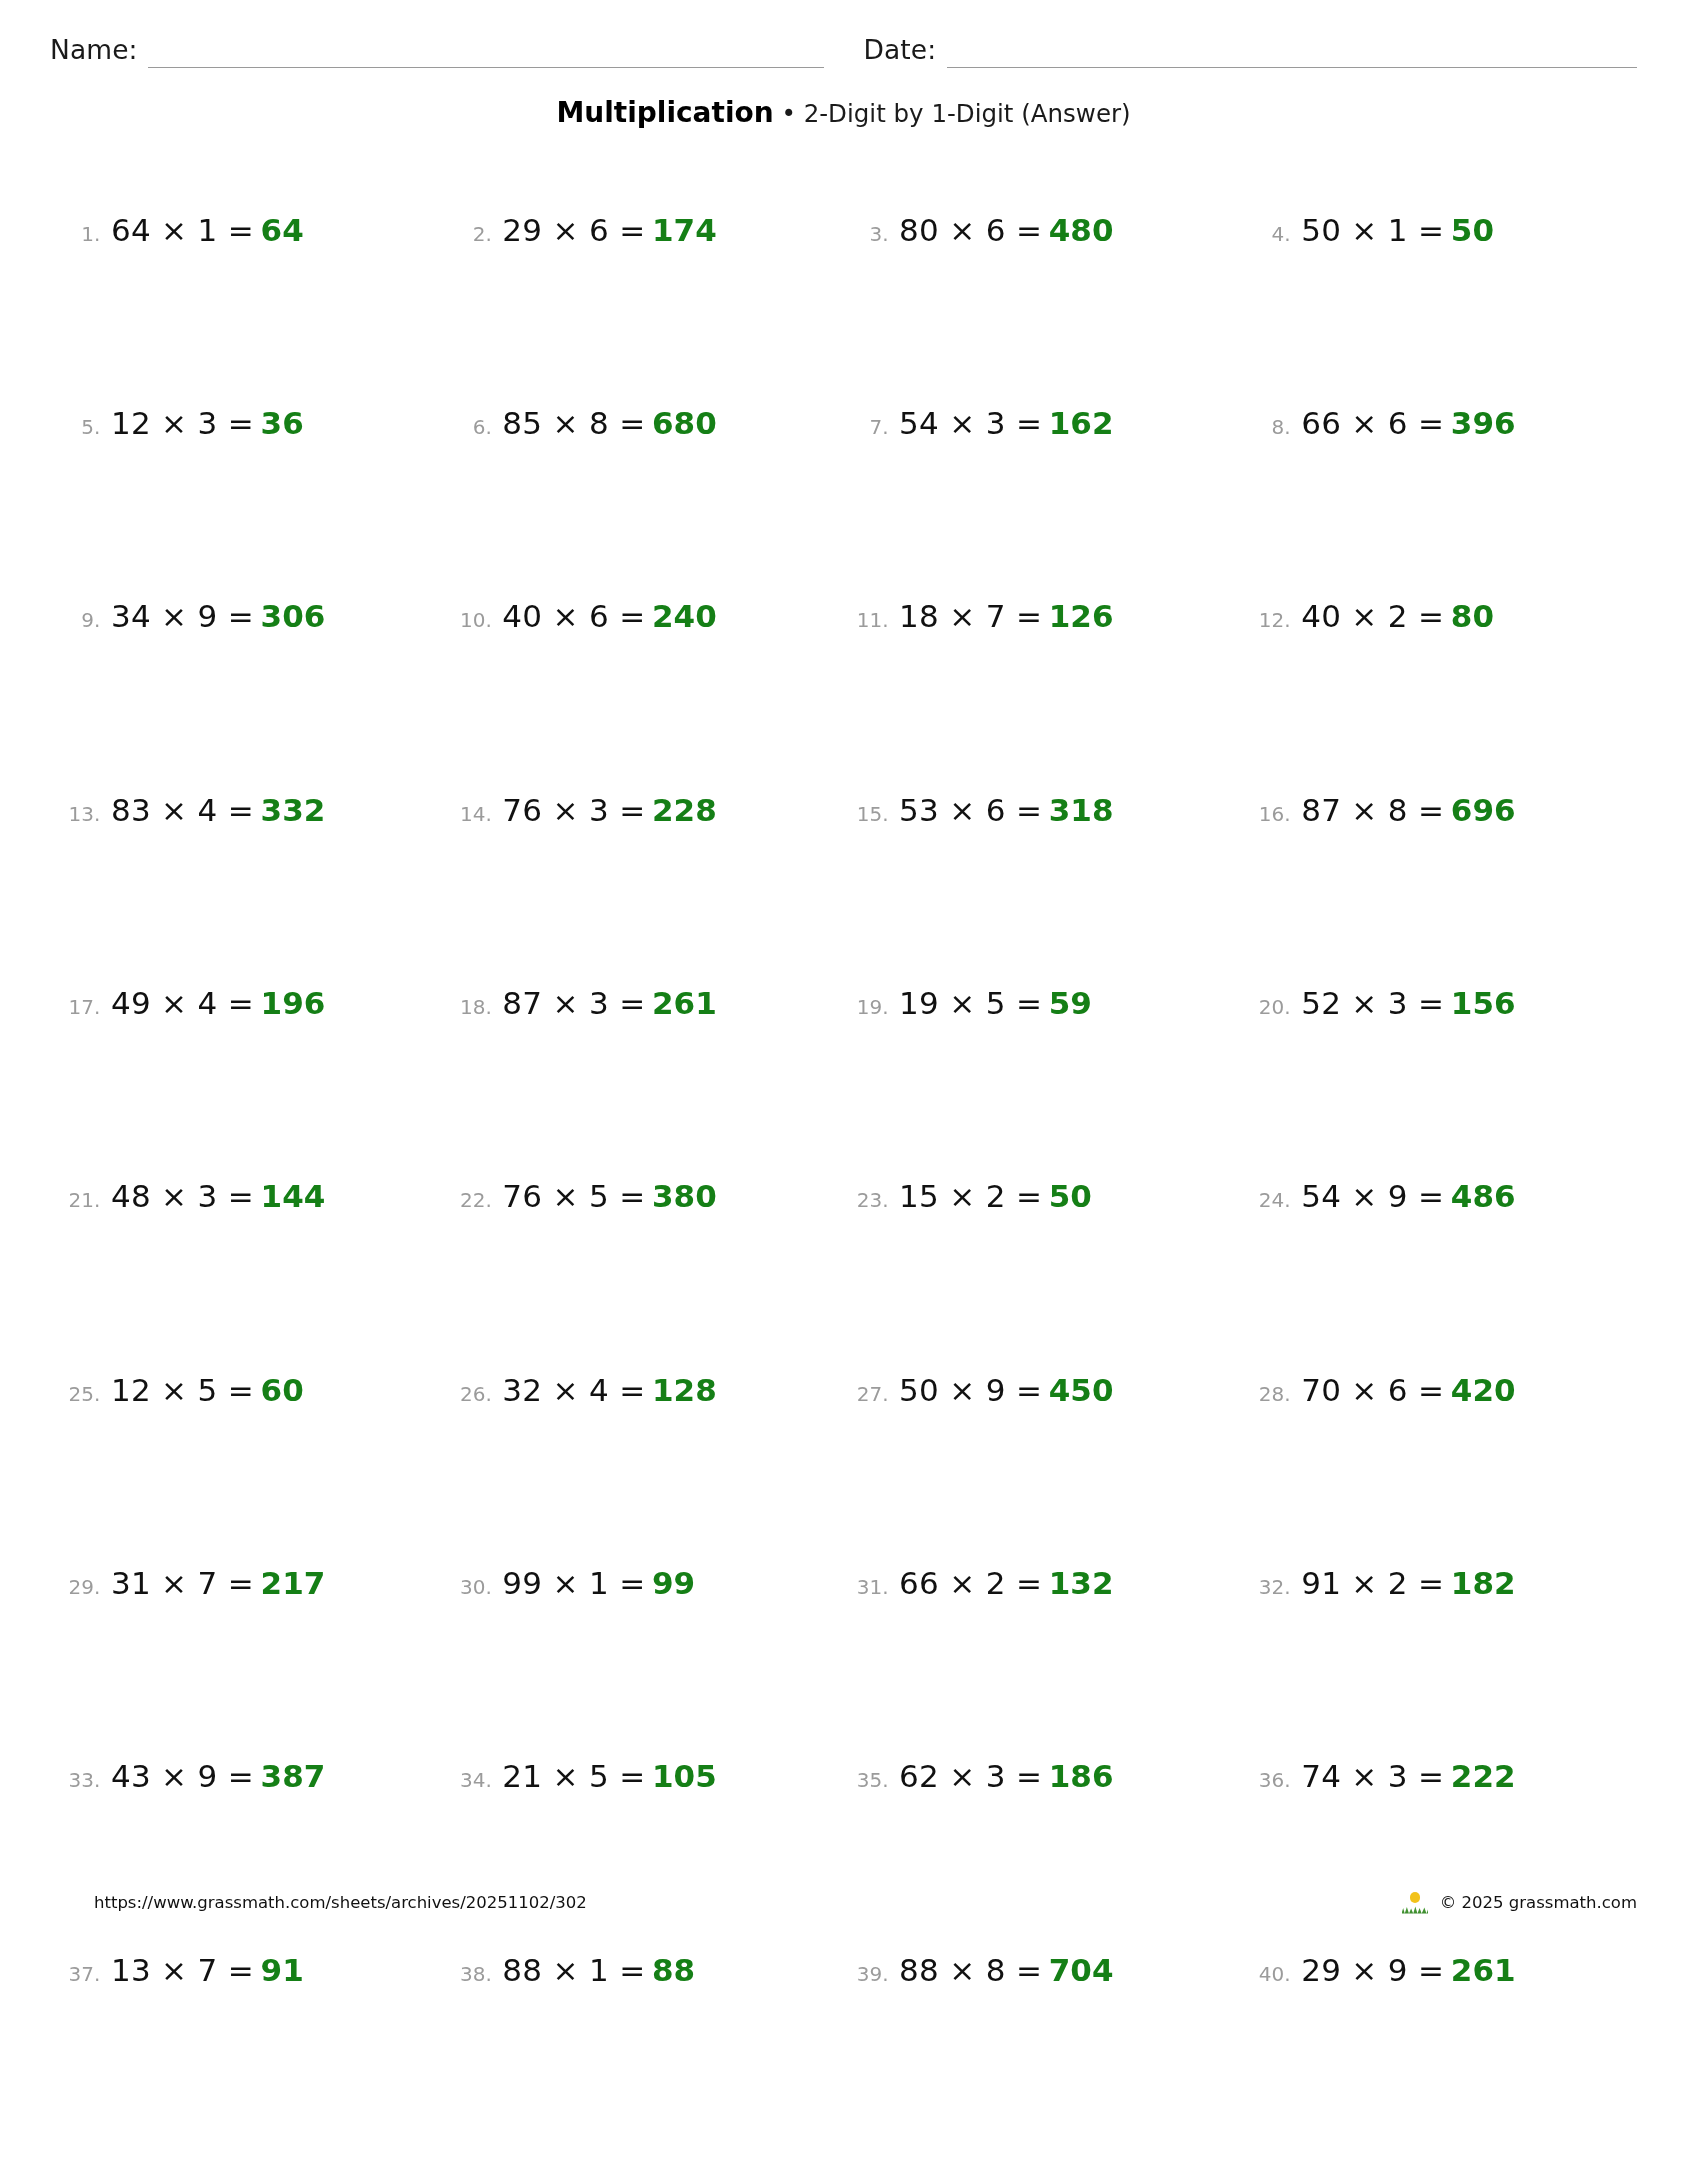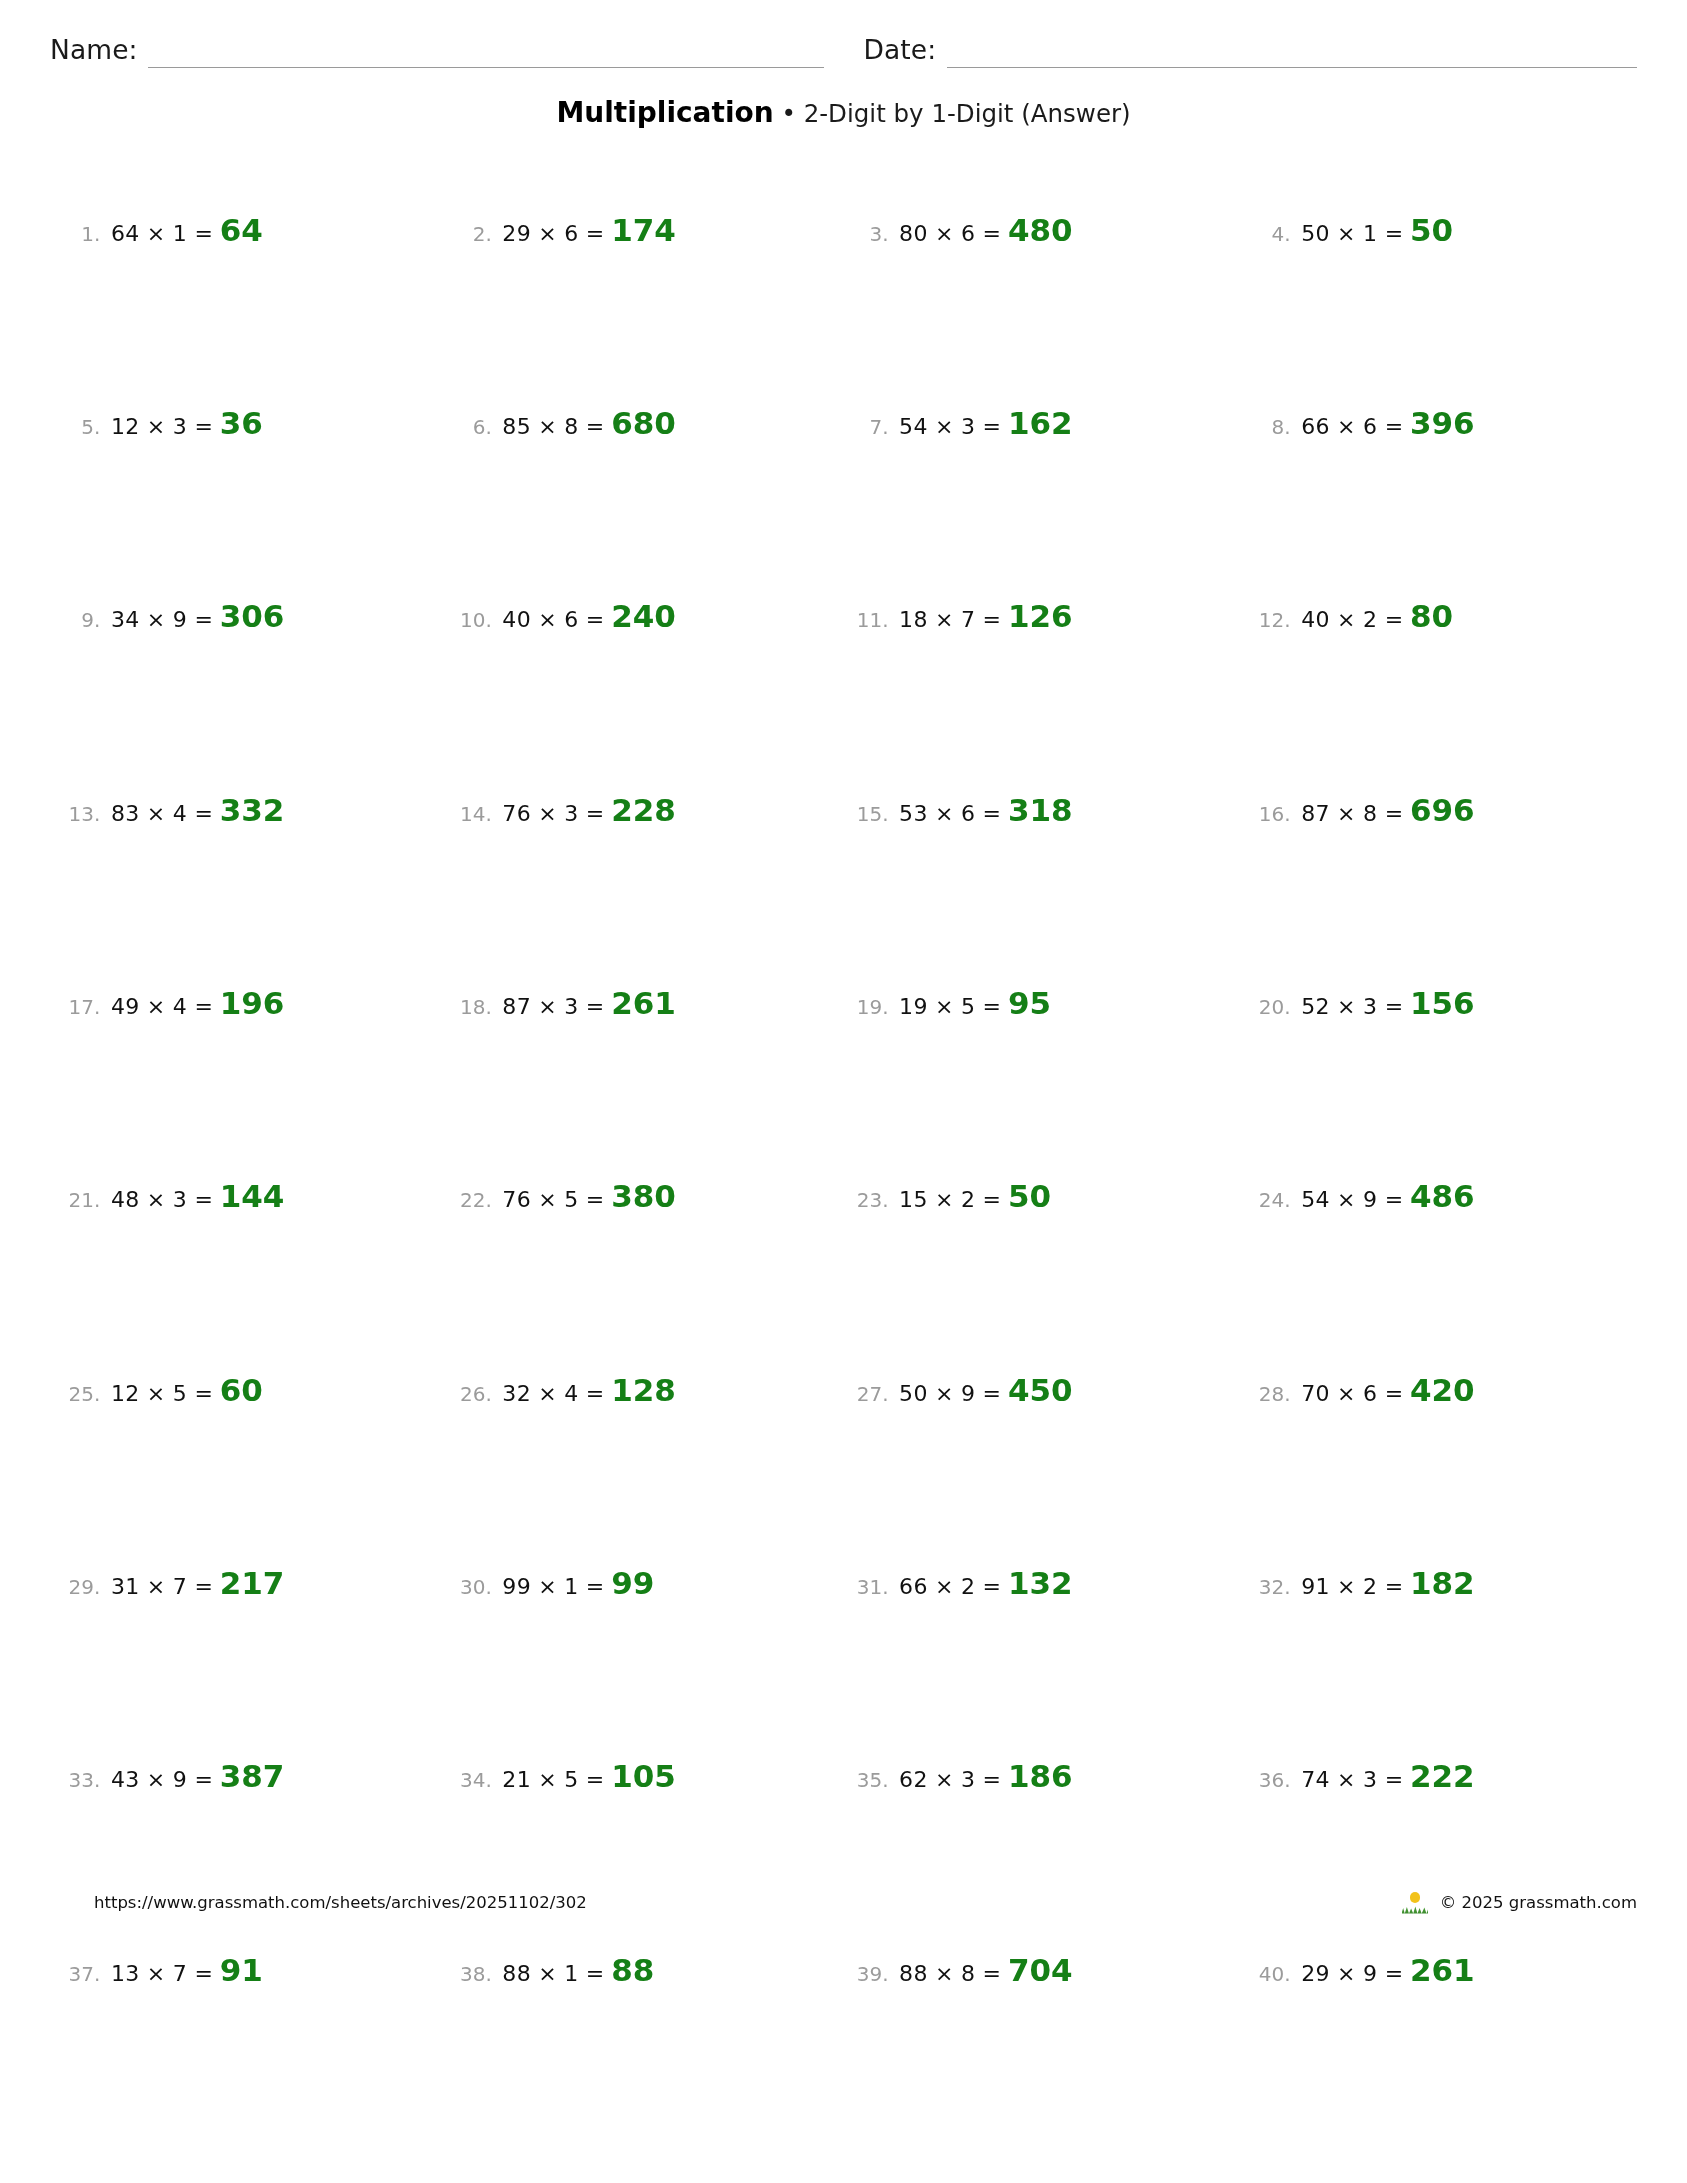--- a/index.html
+++ b/index.html
@@ -86,21 +86,21 @@
   }
   .num {
     font-size: 20px;
     color: #9b9b9b;
     width: 41px;
     text-align: right;
     margin-right: 10.6px;
     flex: none;
   }
   .expr {
-    font-size: 22px;
+    font-size: 31px;
     color: #111111;
     letter-spacing: 0.3px;
   }
   .ans {
     font-size: 31px;
     font-weight: bold;
     color: #157f16;
     margin-left: 6.6px;
   }
 
@@ -304,21 +304,21 @@
         <div class="prob-inner">
           <span class="num">18.</span>
           <span class="expr">87 × 3 =</span>
           <span class="ans">261</span>
         </div>
       </div>
     <div class="prob col2">
         <div class="prob-inner">
           <span class="num">19.</span>
           <span class="expr">19 × 5 =</span>
-          <span class="ans">95</span>
+          <span class="ans">59</span>
         </div>
       </div>
     <div class="prob col3">
         <div class="prob-inner">
           <span class="num">20.</span>
           <span class="expr">52 × 3 =</span>
           <span class="ans">156</span>
         </div>
       </div>
 

